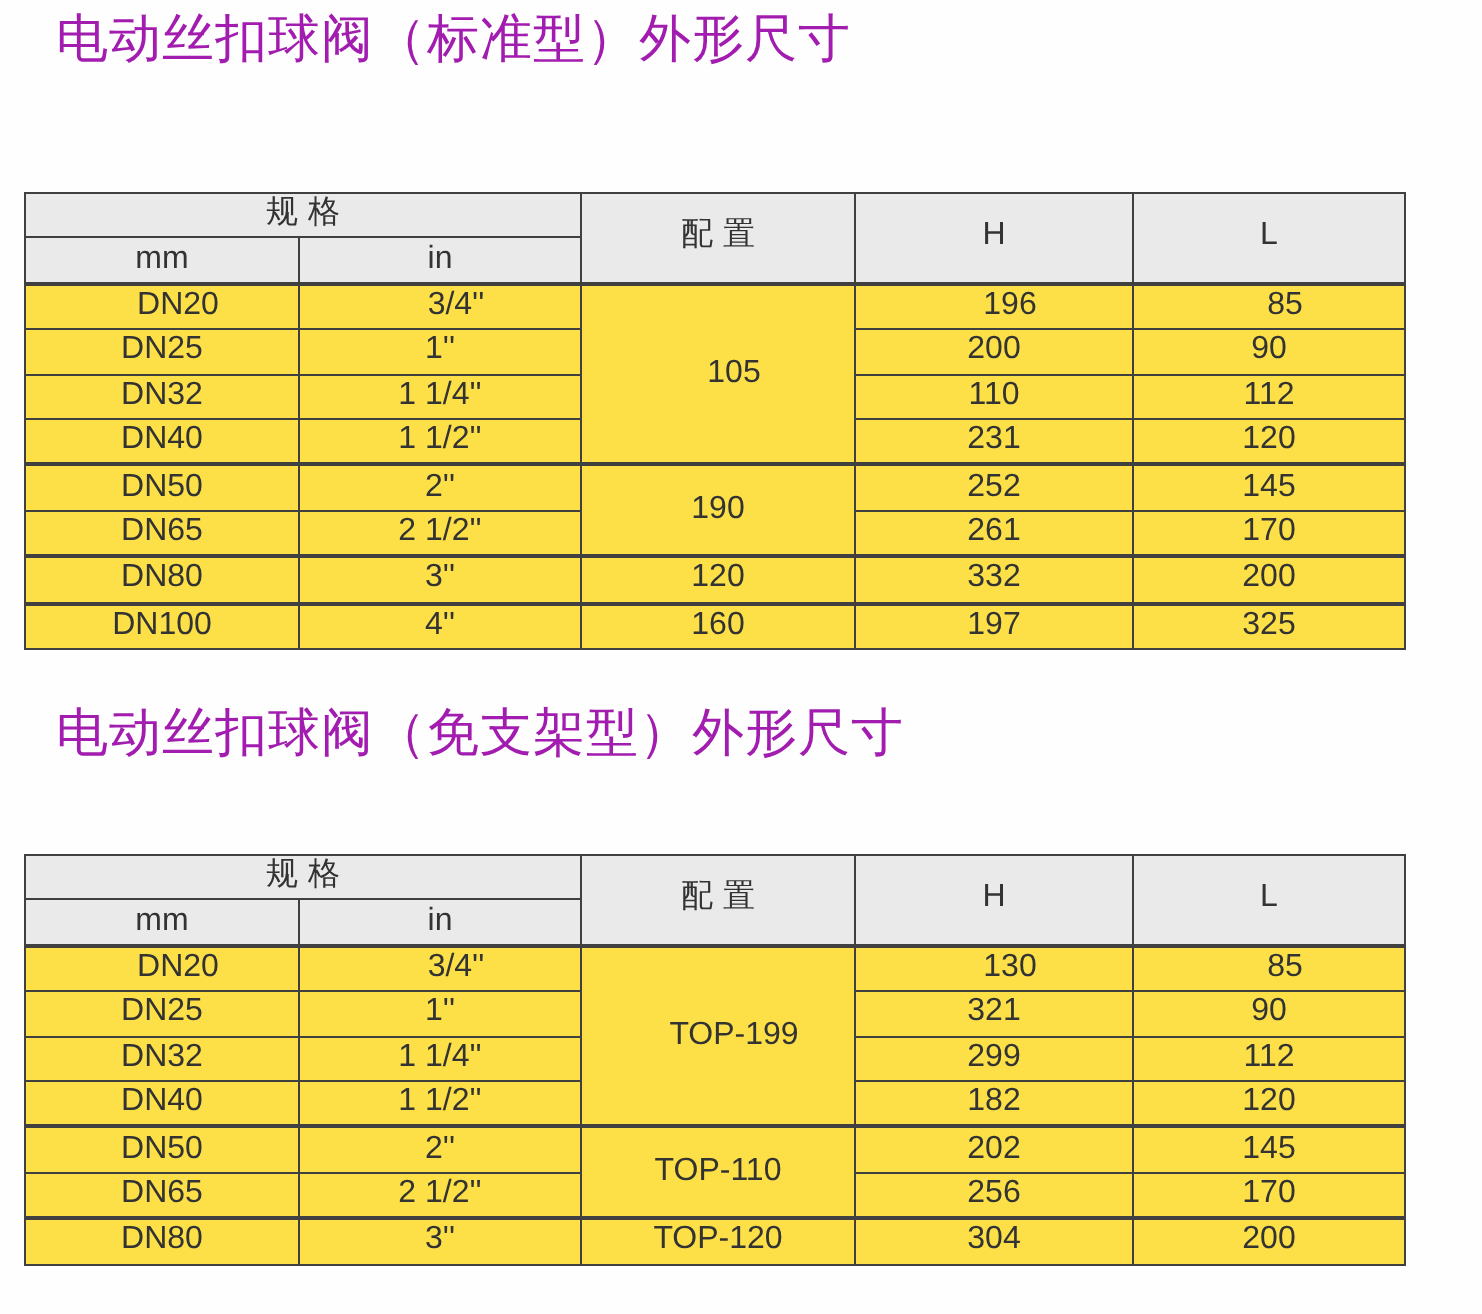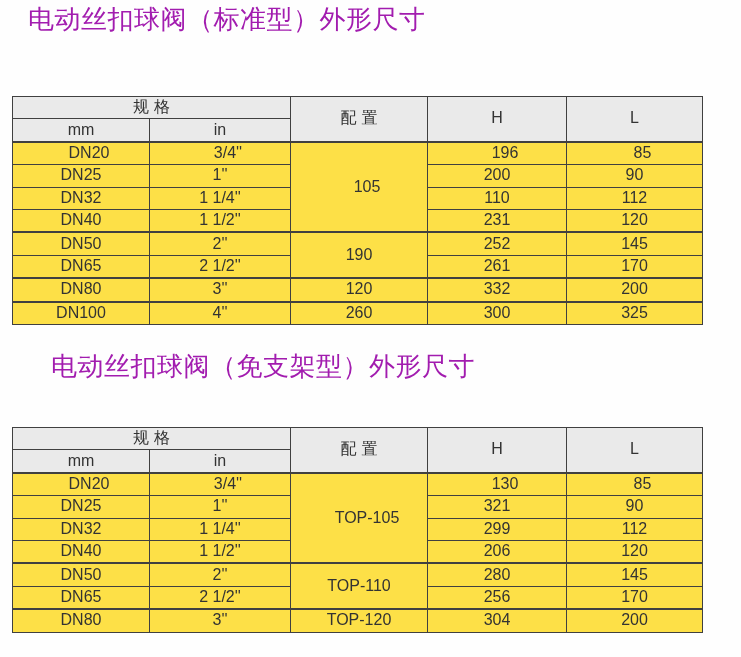--- a/index.html
+++ b/index.html
@@ -19,21 +19,21 @@
     left: 28px;
     margin: 0;
     font-size: 26px;
     font-weight: normal;
     color: #a21caf;
     letter-spacing: 0.5px;
     white-space: nowrap;
     line-height: 1.15;
   }
   #title-standard { top: 5px; }
-  #title-bracket  { top: 352px; margin-left: 23px; }
+  #title-bracket  { top: 352px; }
 
   table {
     position: absolute;
     left: 12px;
     width: 690px;
     border-collapse: collapse;
     table-layout: fixed;
     background: #fde047;
   }
   #table-standard { top: 96px; }
@@ -138,22 +138,22 @@
         <tr class="group-start">
           <td>DN80</td>
           <td>3''</td>
           <td rowspan="1">120</td>
           <td>332</td>
           <td>200</td>
         </tr>
         <tr class="group-start">
           <td>DN100</td>
           <td>4''</td>
-          <td rowspan="1">260</td>
-          <td>300</td>
+          <td rowspan="1">160</td>
+          <td>197</td>
           <td>325</td>
         </tr>
       </tbody>
     </table>
 
   <h1 class="title" id="title-bracket">电动丝扣球阀（免支架型）外形尺寸</h1>
 
   <table id="table-bracket">
     <colgroup>
       <col class="c-mm">
@@ -171,47 +171,47 @@
         </tr>
         <tr>
           <th>mm</th>
           <th>in</th>
         </tr>
       </thead>
       <tbody>
         <tr>
           <td>DN20</td>
           <td>3/4''</td>
-          <td rowspan="4">TOP-105</td>
+          <td rowspan="4">TOP-199</td>
           <td>130</td>
           <td>85</td>
         </tr>
         <tr>
           <td>DN25</td>
           <td>1''</td>
           <td>321</td>
           <td>90</td>
         </tr>
         <tr>
           <td>DN32</td>
           <td>1 1/4''</td>
           <td>299</td>
           <td>112</td>
         </tr>
         <tr>
           <td>DN40</td>
           <td>1 1/2''</td>
-          <td>206</td>
+          <td>182</td>
           <td>120</td>
         </tr>
         <tr class="group-start">
           <td>DN50</td>
           <td>2''</td>
           <td rowspan="2">TOP-110</td>
-          <td>280</td>
+          <td>202</td>
           <td>145</td>
         </tr>
         <tr>
           <td>DN65</td>
           <td>2 1/2''</td>
           <td>256</td>
           <td>170</td>
         </tr>
         <tr class="group-start">
           <td>DN80</td>

